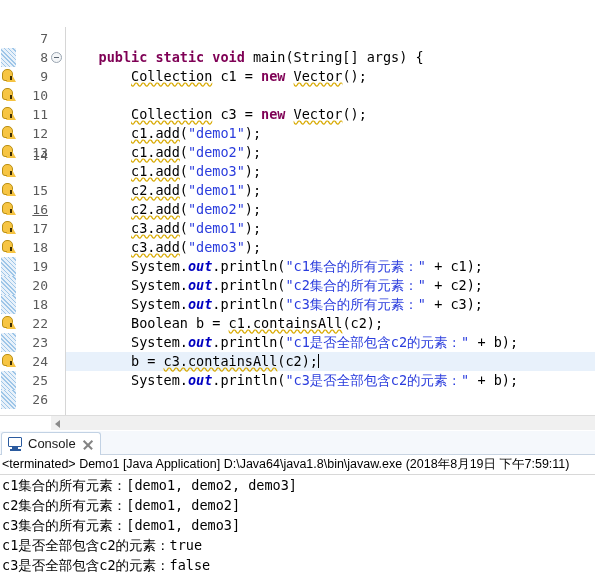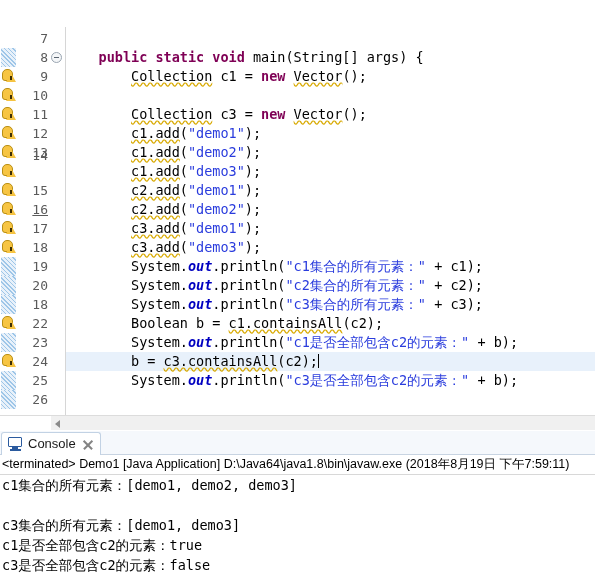--- a/index.html
+++ b/index.html
@@ -488,17 +488,18 @@
       </span>
       <span class="console-tab-label">Console</span>
       <span class="tab-close"></span>
     </div>
   </div>
 
   <div class="console-body" id="console-body">
     <div class="term-line" style="top:0px">&lt;terminated&gt; Demo1 [Java Application] D:\Java64\java1.8\bin\javaw.exe (2018年8月19日 下午7:59:11)</div>
     <div class="console-sep"></div>
   <div class="out-line" style="top: 21px;">c1集合的所有元素：[demo1, demo2, demo3]</div>
+      <div class="out-line" style="top: 41px;">c2集合的所有元素：[demo1, demo2]</div>
       <div class="out-line" style="top: 61px;">c3集合的所有元素：[demo1, demo3]</div>
       <div class="out-line" style="top: 81px;">c1是否全部包含c2的元素：true</div>
       <div class="out-line" style="top: 101px;">c3是否全部包含c2的元素：false</div>
     </div>
 </div>
 
 </body></html>

